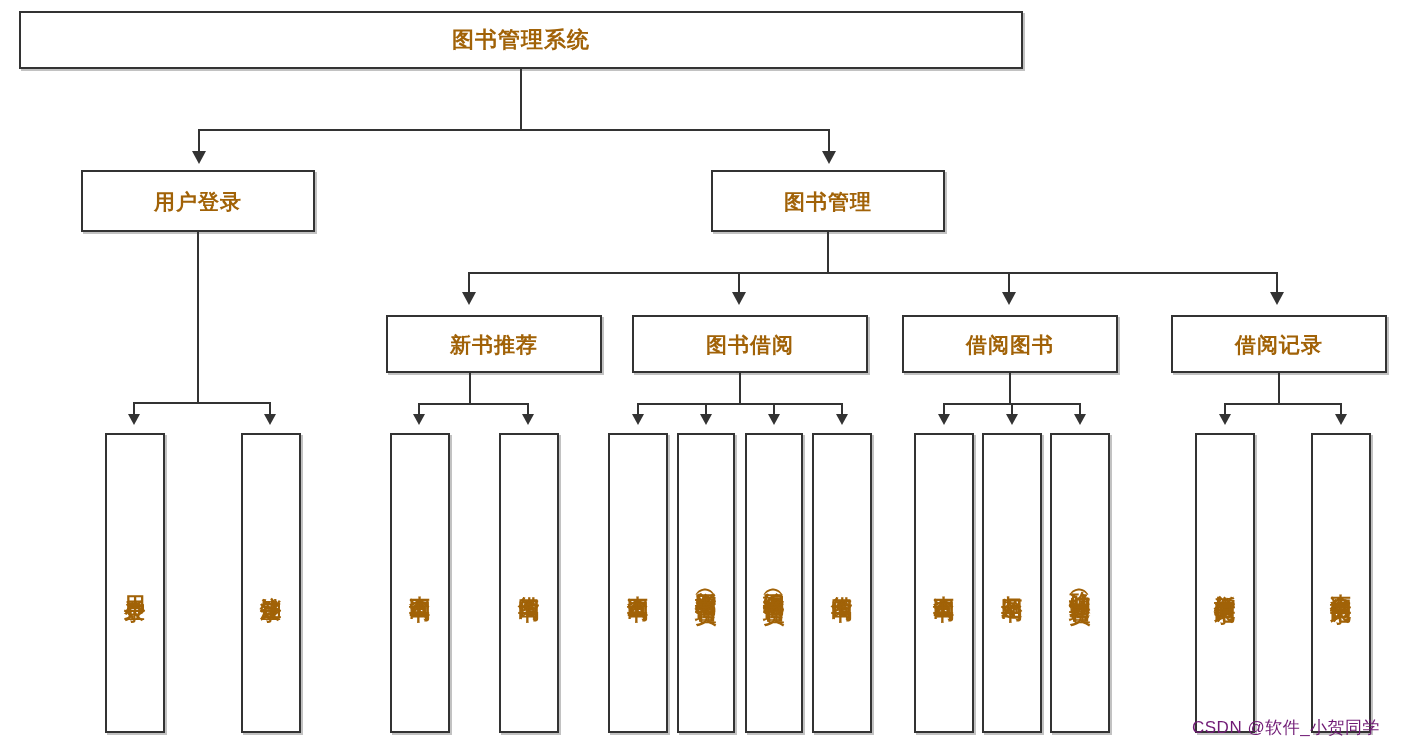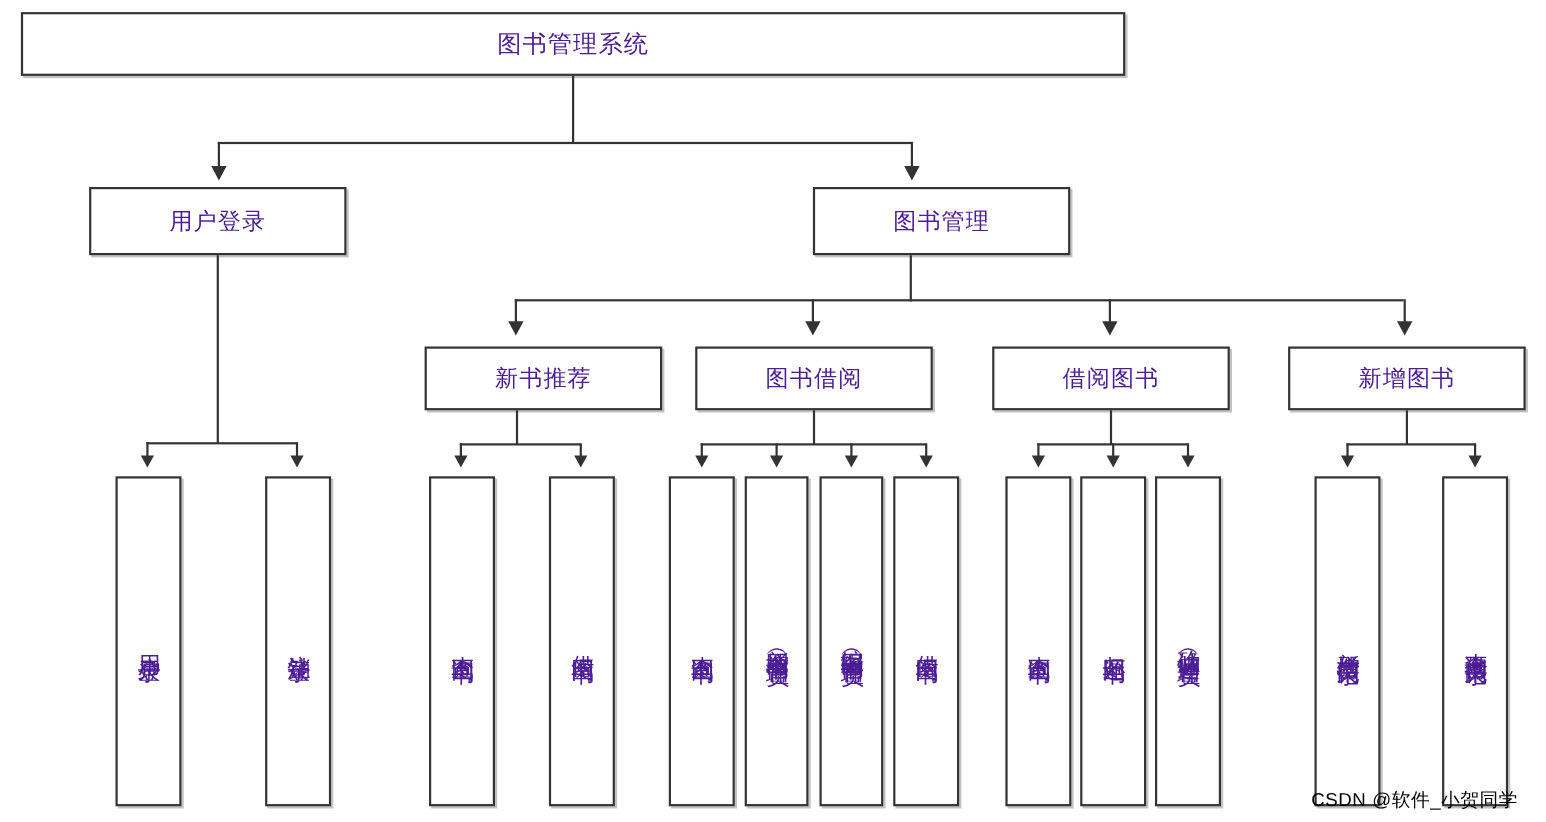--- a/index.html
+++ b/index.html
@@ -12,22 +12,23 @@
   #stage{position:relative;width:1405px;height:747px;}
 
   
   .node{
     position:absolute;
     box-sizing:border-box;
     background:#ffffff;
     border:2px solid #333333;
     box-shadow:2px 2px 0 rgba(120,120,120,.45);
     display:flex;align-items:center;justify-content:center;
-    color:#4c1d95;
+    color:#a16207;
     text-align:center;
+    font-weight:bold;
   }
   .node.horiz{font-size:21px;line-height:1;letter-spacing:1px;}
   .node.root{font-size:22px;}
   .node.vert{
     writing-mode:vertical-rl;
     text-orientation:upright;
     font-size:21px;
     line-height:1.12;
     letter-spacing:2px;
     padding:6px 0;
@@ -44,21 +45,21 @@
     border-right:7px solid transparent;
     border-top:13px solid #333333;
   }
   .arrow.sm{
     border-left-width:6px;border-right-width:6px;border-top-width:11px;
   }
 
   
   #watermark{
     position:absolute;
-    color:#000000;
+    color:#701a75;
     font-size:17px;
     letter-spacing:.5px;
     white-space:nowrap;
     user-select:none;
   }
 </style>
 </head>
 <body>
 
 <div id="stage">
@@ -70,21 +71,21 @@
   <div class="ln v" style="left:520px;top:69px;height:61px;"></div>
   <div class="ln h" style="left:198px;top:129px;width:632px;"></div>
   <div class="ln v" style="left:198px;top:129px;height:24px;"></div>
   <div class="arrow" style="left:192px;top:151px;"></div>
   <div class="ln v" style="left:828px;top:129px;height:24px;"></div>
   <div class="arrow" style="left:822px;top:151px;"></div>
 
   <div class="node horiz" style="left:81px;top:170px;width:234px;height:62px;">
     <span>用户登录</span>
   </div>
-  <div class="node horiz" style="left:711px;top:170px;width:234px;height:62px;margin-left:28px;">
+  <div class="node horiz" style="left:711px;top:170px;width:234px;height:62px;">
     <span>图书管理</span>
   </div>
 
   <div class="ln v" style="left:197px;top:232px;height:171px;"></div>
   <div class="ln h" style="left:133px;top:402px;width:137px;"></div>
   <div class="ln v" style="left:133px;top:402px;height:14px;"></div>
   <div class="arrow sm" style="left:128px;top:414px;"></div>
   <div class="ln v" style="left:269px;top:402px;height:14px;"></div>
   <div class="arrow sm" style="left:264px;top:414px;"></div>
 
@@ -95,28 +96,28 @@
   <div class="ln v" style="left:738px;top:272px;height:22px;"></div>
   <div class="arrow" style="left:732px;top:292px;"></div>
   <div class="ln v" style="left:1008px;top:272px;height:22px;"></div>
   <div class="arrow" style="left:1002px;top:292px;"></div>
   <div class="ln v" style="left:1276px;top:272px;height:22px;"></div>
   <div class="arrow" style="left:1270px;top:292px;"></div>
 
   <div class="node horiz" style="left:362px;top:315px;width:216px;height:58px;margin-left:24px;">
     <span>新书推荐</span>
   </div>
-  <div class="node horiz" style="left:632px;top:315px;width:216px;height:58px;">
+  <div class="node horiz" style="left:632px;top:315px;width:236px;height:58px;">
     <span>图书借阅</span>
   </div>
   <div class="node horiz" style="left:902px;top:315px;width:216px;height:58px;">
     <span>借阅图书</span>
   </div>
   <div class="node horiz" style="left:1171px;top:315px;width:216px;height:58px;">
-    <span>新增图书</span>
+    <span>借阅记录</span>
   </div>
 
   <div class="ln v" style="left:469px;top:373px;height:31px;"></div>
   <div class="ln h" style="left:418px;top:403px;width:110px;"></div>
   <div class="ln v" style="left:418px;top:403px;height:13px;"></div>
   <div class="arrow sm" style="left:413px;top:414px;"></div>
   <div class="ln v" style="left:527px;top:403px;height:13px;"></div>
   <div class="arrow sm" style="left:522px;top:414px;"></div>
 
   <div class="ln v" style="left:739px;top:373px;height:31px;"></div>

